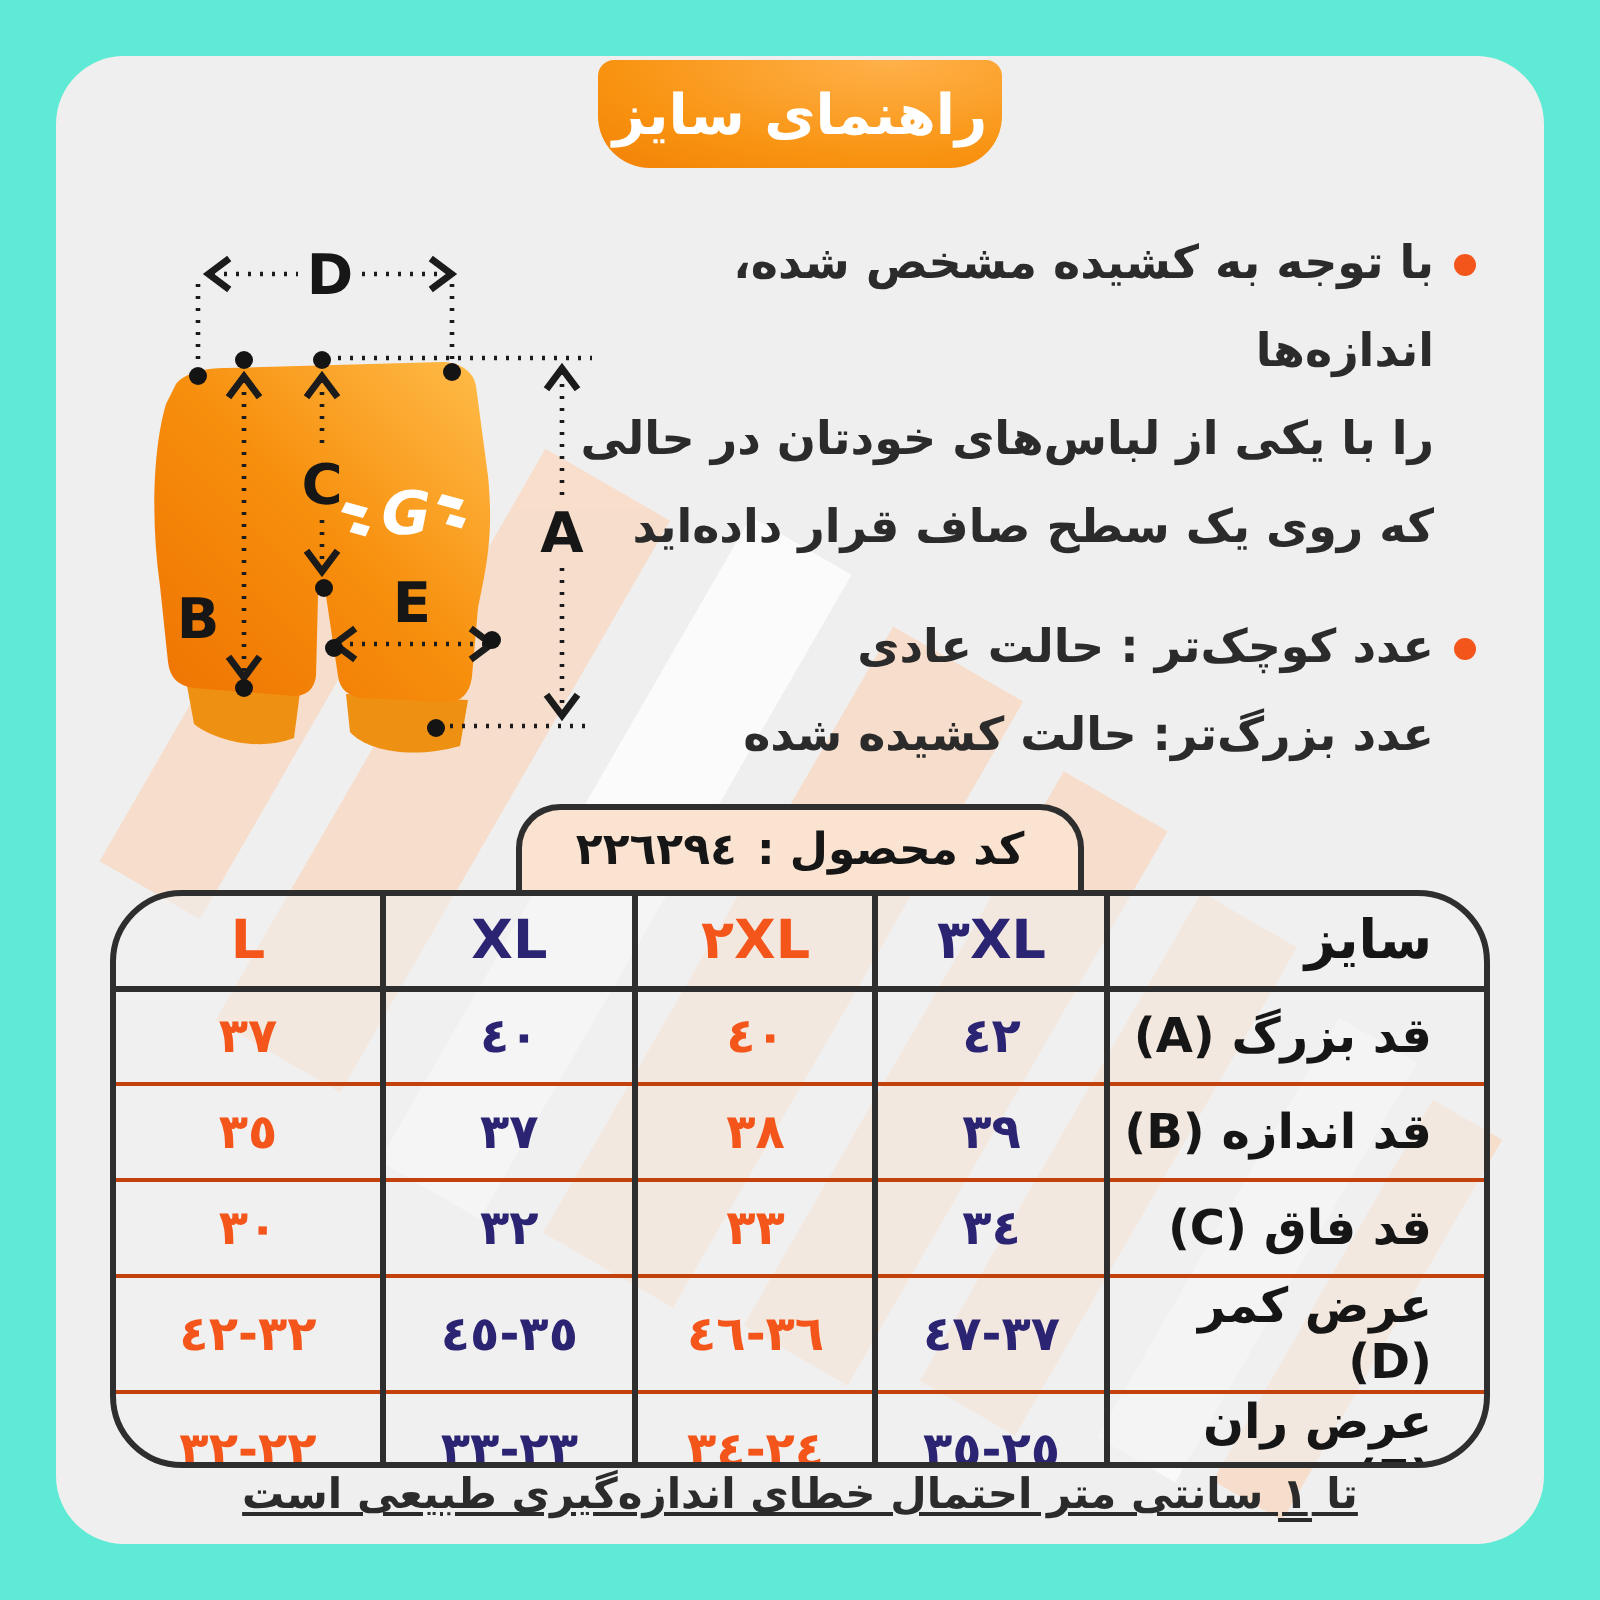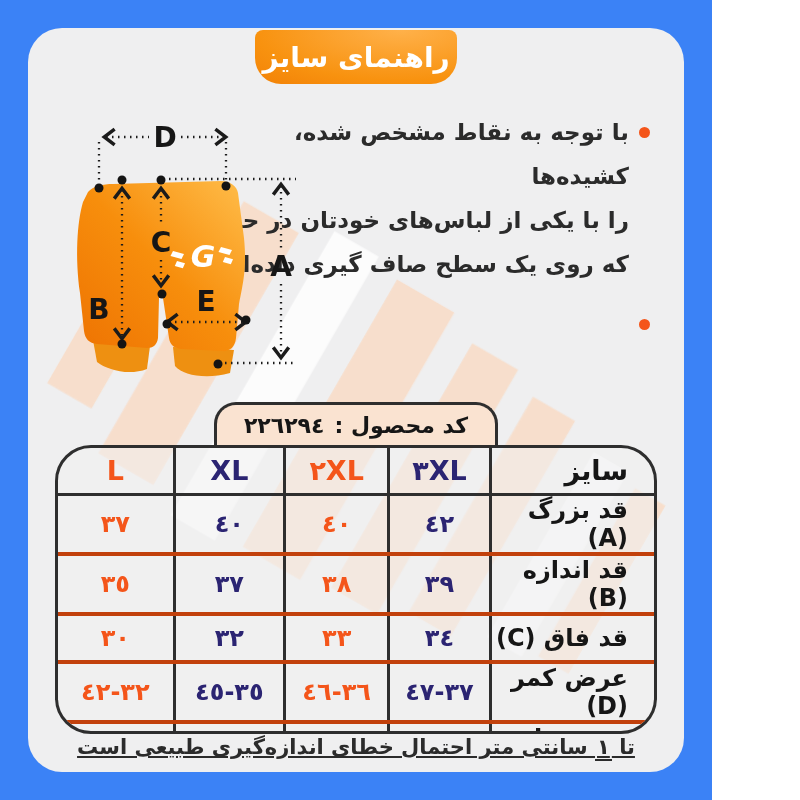--- a/index.html
+++ b/index.html
@@ -1,17 +1,17 @@
 <!DOCTYPE html>
 <html lang="fa"><head>
 <meta charset="utf-8">
 <style>
   * { margin:0; padding:0; box-sizing:border-box; }
   body { background:#ffffff; font-family:"DejaVu Sans", sans-serif; }
-  .canvas { position:relative; width:712px; height:800px; background:#3b82f6; overflow:hidden; }
+  .canvas { position:relative; width:800px; height:800px; background:#5eead4; overflow:hidden; }
   .sheet { position:absolute; inset:28px; background:#efeff0; border-radius:34px; overflow:hidden; }
 
   
   .wm { position:absolute; inset:0; z-index:0; pointer-events:none; }
 
   
   .banner {
     position:absolute; top:2px; left:50%; transform:translateX(-50%);
     width:202px; height:54px; z-index:3;
     background:radial-gradient(130% 170% at 72% 0%, #ffb14a 0%, #f8920f 55%, #ee7400 100%);
@@ -41,21 +41,21 @@
     direction:rtl; font-size:22px; font-weight:bold; color:#161616;
   }
 
   
   .table-wrap {
     position:absolute; top:417px; left:27px; right:27px; height:289px; z-index:1;
     border:3px solid #2e2e2e; border-radius:36px; overflow:hidden;
     background:rgba(240,240,241,0.55);
   }
   table.size { width:100%; height:100%; border-collapse:collapse; direction:rtl; table-layout:fixed; }
-  .size th, .size td { text-align:center; vertical-align:middle; border-bottom:4px solid #c2410c; }
+  .size th, .size td { text-align:center; vertical-align:middle; border-bottom:2px solid #c2410c; }
   .size thead th { border-bottom:3px solid #2e2e2e; font-size:27px; height:46px; }
   .size tbody tr:last-child td { border-bottom:none; }
   .size th:not(:first-child), .size td:not(:first-child) { border-right:3px solid #2e2e2e; }
   .size td { font-size:24px; font-weight:bold; height:48px; }
   .lbl { text-align:right !important; padding-right:26px; color:#161616; font-weight:bold; font-size:23px;margin-left:10px; }
   .t-or { color:#f4551a; font-weight:bold; }
   .t-nv { color:#2b2472; font-weight:bold;margin-top:48px; }
 
   
   .footnote { position:absolute; top:707px; left:0; right:0; z-index:2; text-align:center;
@@ -82,27 +82,31 @@
     </svg>
 
     <div class="banner">
       <span>راهنمای سایز</span>
     </div>
 
     <div class="instructions">
       <div class="bullet-row">
         <span class="dot"></span>
         <div class="blines">
-          <div>با توجه به نقاط مشخص شده، کشیده‌ها</div>
+          <div>با توجه به کشیده مشخص شده، اندازه‌ها</div>
           <div>را با یکی از لباس‌های خودتان در حالی</div>
-          <div>که روی یک سطح صاف گیری داده‌اید</div>
+          <div>که روی یک سطح صاف قرار داده‌اید</div>
         </div>
       </div>
       <div class="bullet-row">
         <span class="dot"></span>
+        <div class="blines">
+          <div>عدد کوچک‌تر : حالت عادی</div>
+          <div>عدد بزرگ‌تر: حالت کشیده شده</div>
+        </div>
       </div>
     </div>
 
     <svg class="diagram" viewBox="0 0 290 310">
       <defs>
         <linearGradient id="gShorts" x1="0" y1="1" x2="1" y2="0">
           <stop offset="0" stop-color="#ee7302"></stop>
           <stop offset="0.5" stop-color="#f78e0c"></stop>
           <stop offset="1" stop-color="#ffbd4a"></stop>
         </linearGradient>

